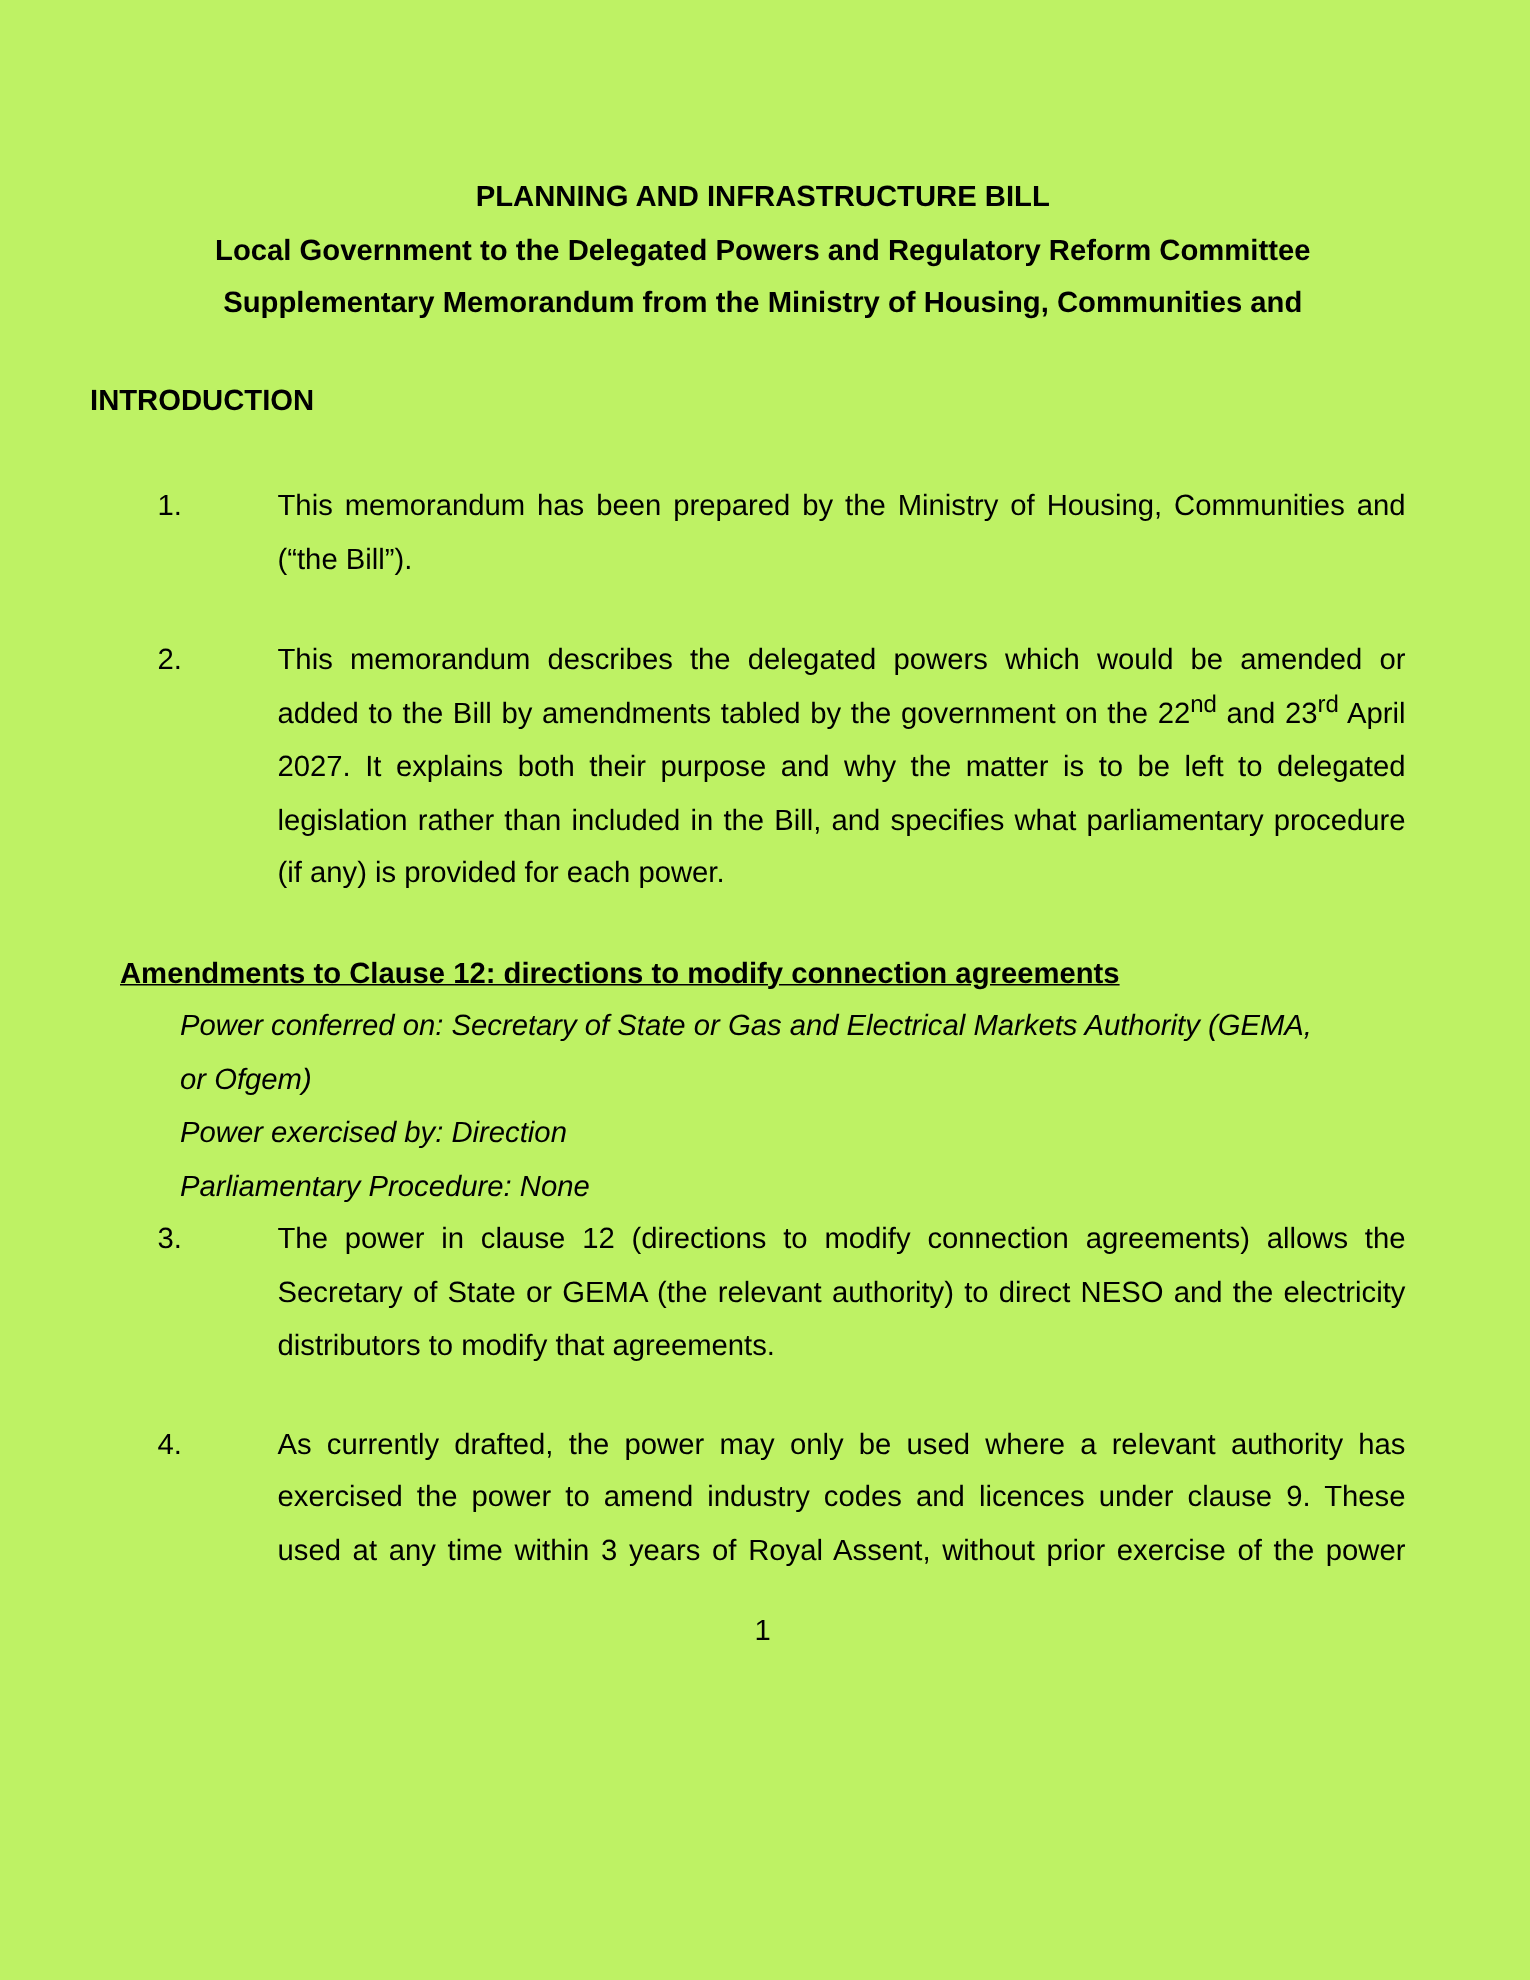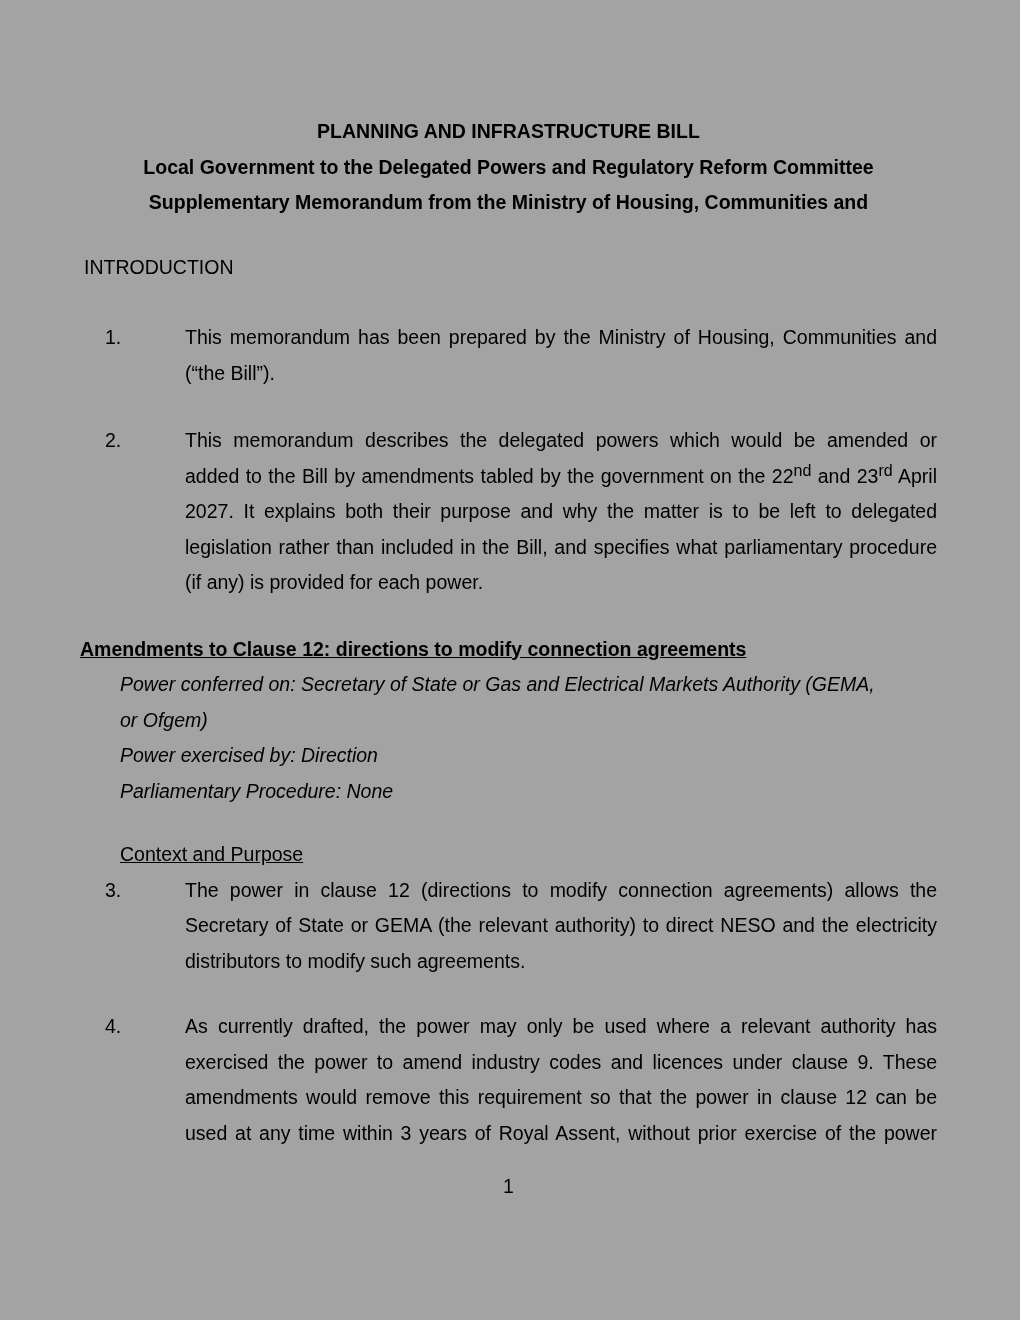--- a/index.html
+++ b/index.html
@@ -1,34 +1,34 @@
 <!DOCTYPE html>
 <html><head>
 <meta charset="utf-8">
 <style>
   html, body { margin: 0; padding: 0; background: #ffffff; }
   .page {
     position: relative;
     width: 1020px;
     height: 1320px;
-    background: #a3a3a3;
+    background: #bef264;
     color: #000000;
     font-family: "Liberation Sans", sans-serif;
     font-size: 19.5px;
     line-height: 35.5px;
     overflow: hidden;
   }
   .title-block {
     margin: 114px 123px 0 120px;
     text-align: center;
     font-weight: 700;
   }
   .intro-heading {
-    margin: 29px 123px 0 84px;
-    font-weight: 400;
+    margin: 29px 123px 0 60px;
+    font-weight: 700;
   }
   .num-para {
     display: flex;
     margin-left: 105px;
     width: 792px;
   }
   .num-para.mt35 { margin-top: 35px; }
   .num-para.mt32 { margin-top: 32px; }
   .num-para.mt30 { margin-top: 30px; }
   .para-num { width: 40px; flex: none; }
@@ -100,36 +100,34 @@
 
   <div class="clause-heading">Amendments to Clause 12: directions to modify connection agreements</div>
 
   <div class="power-block">
     <div class="l">Power conferred on: Secretary of State or Gas and Electrical Markets Authority (GEMA,</div>
     <div class="l">or Ofgem)</div>
     <div class="l">Power exercised by: Direction</div>
     <div class="l">Parliamentary Procedure: None</div>
   </div>
 
-  <div class="context-heading">Context and Purpose</div>
 
   <div class="num-para">
     <div class="para-num">3.</div>
     <div class="para-body">
       <div class="j">The power in clause 12 (directions to modify connection agreements) allows the</div>
       <div class="j">Secretary of State or GEMA (the relevant authority) to direct NESO and the electricity</div>
-      <div class="l">distributors to modify such agreements.</div>
+      <div class="l">distributors to modify that agreements.</div>
     </div>
   </div>
 
   <div class="num-para mt30">
     <div class="para-num">4.</div>
     <div class="para-body">
       <div class="j">As currently drafted, the power may only be used where a relevant authority has</div>
       <div class="j">exercised the power to amend industry codes and licences under clause 9. These</div>
-      <div class="j">amendments would remove this requirement so that the power in clause 12 can be</div>
       <div class="j">used at any time within 3 years of Royal Assent, without prior exercise of the power</div>
     </div>
   </div>
 
   <div class="page-number">1</div>
 
 </div>
 
 </body></html>

